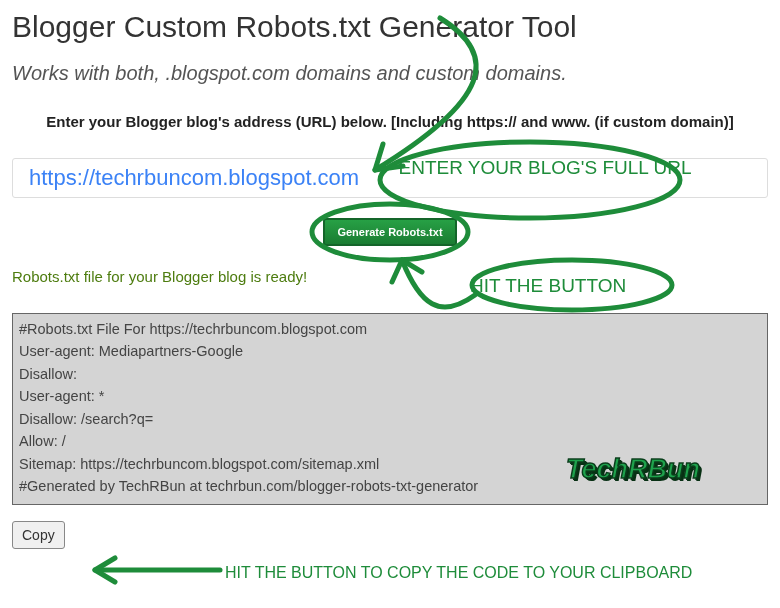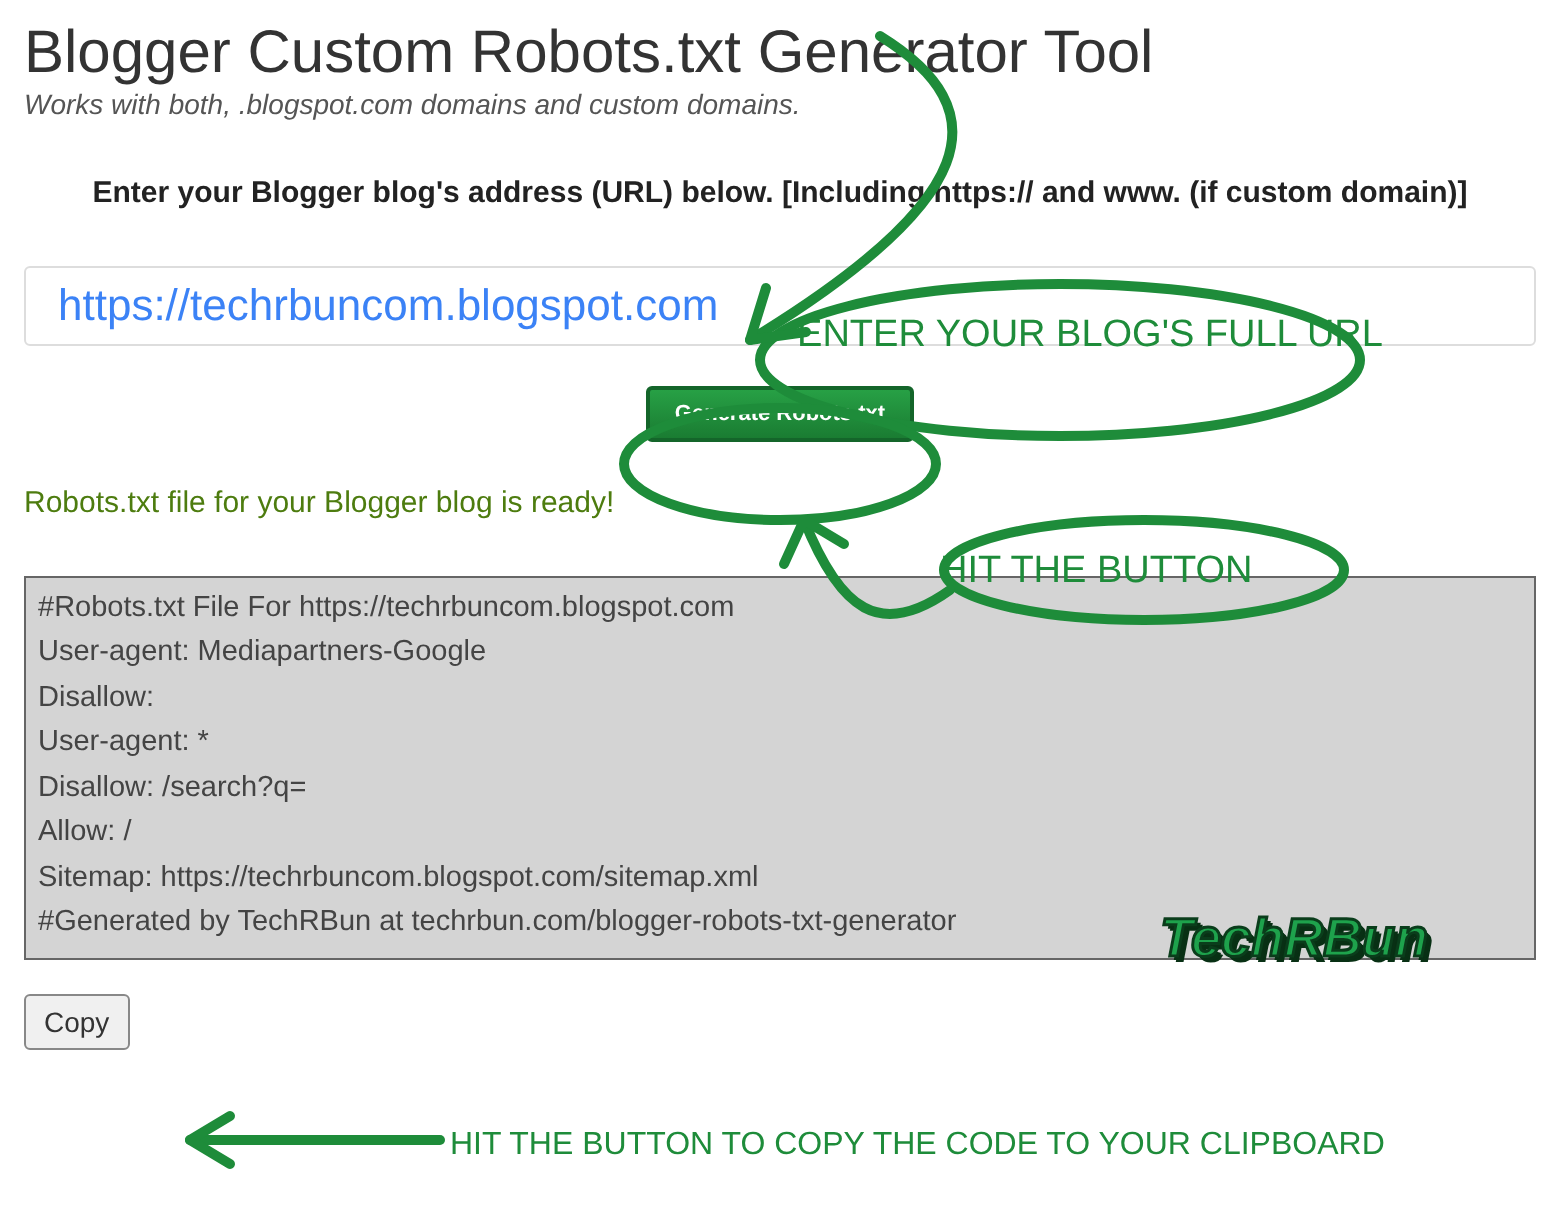--- a/index.html
+++ b/index.html
@@ -9,24 +9,25 @@
     width: 780px;
     height: 608px;
     padding: 10px 12px;
     position: relative;
     background: #fff;
   }
   h1 {
     font-size: 30px;
     font-weight: 400;
     color: #333;
+    margin-bottom: 18px;
   }
   .subtitle {
     font-style: italic;
-    font-size: 14px;
+    font-size: 20px;
     color: #555;
     margin-bottom: 28px;
   }
   .instruction {
     font-weight: 700;
     font-size: 15px;
     text-align: center;
     color: #222;
     margin-bottom: 28px;
   }
@@ -102,21 +103,21 @@
     left: 395px; top: 157px; font-size: 19px; width: 300px; text-align: center; line-height: 1.2;
   }
   .anno-hit {
     left: 470px; top: 275px; font-size: 19px;
   }
   .anno-copy {
     left: 225px; top: 564px; font-size: 16px;
   }
   .logo {
     position: absolute;
-    left: 580px; top: 454px;
+    left: 566px; top: 454px;
     font-family: "Arial Black", Arial, sans-serif;
     font-weight: 900;
     font-size: 27px;
     font-style: italic;
     color: #1ea24c;
     -webkit-text-stroke: 1.5px #0a3d1b;
     text-shadow: 2px 2px 0 #083014, 3px 3px 0 #083014;
   }
   svg.overlay {
     position: absolute; left:0; top:0; pointer-events:none;

